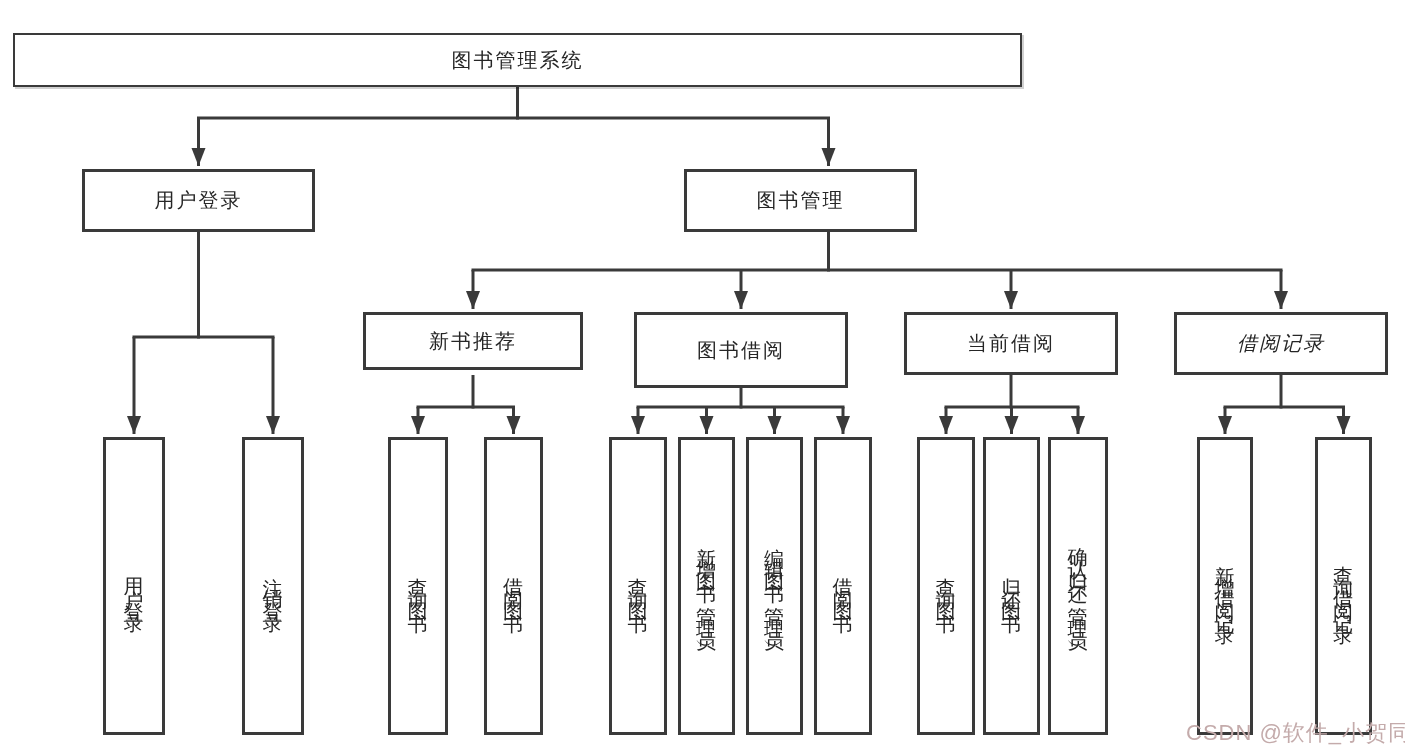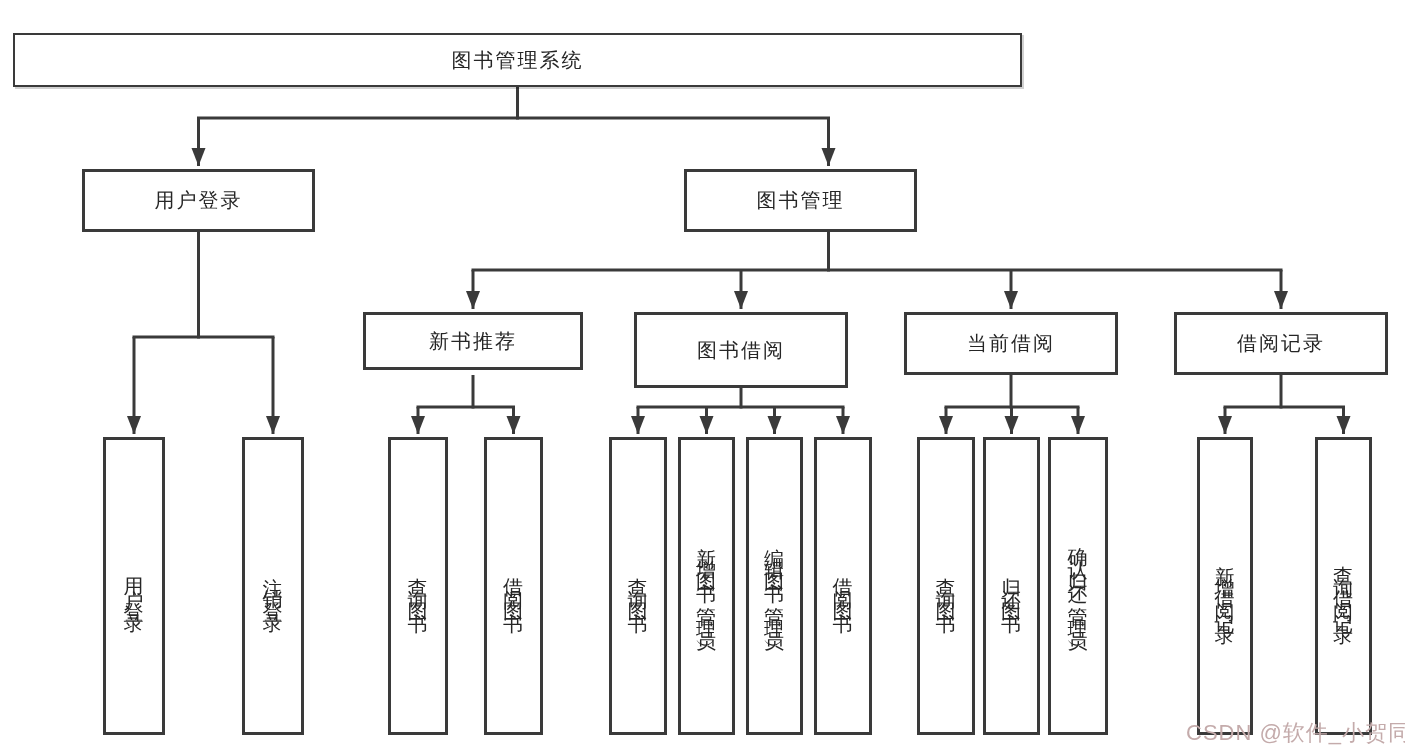--- a/index.html
+++ b/index.html
@@ -137,21 +137,21 @@
 
   <div class="box" style="left:363px; top:312px; width:220px; height:58px;">
     <span>新书推荐</span>
   </div>
   <div class="box" style="left:634px; top:312px; width:214px; height:76px;">
     <span>图书借阅</span>
   </div>
   <div class="box" style="left:904px; top:312px; width:214px; height:63px;">
     <span>当前借阅</span>
   </div>
-  <div class="box" style="left:1174px; top:312px; width:214px; height:63px;">
+  <div class="box" style="left:1174px; top:312px; width:214px; height:63px;font-style:italic;">
     <span>借阅记录</span>
   </div>
 
   <div class="vbox" style="left:103px; top:437px; width:62px; height:298px;">
     <span>用户登录</span>
   </div>
   <div class="vbox" style="left:242px; top:437px; width:62px; height:298px;">
     <span>注销登录</span>
   </div>
 

